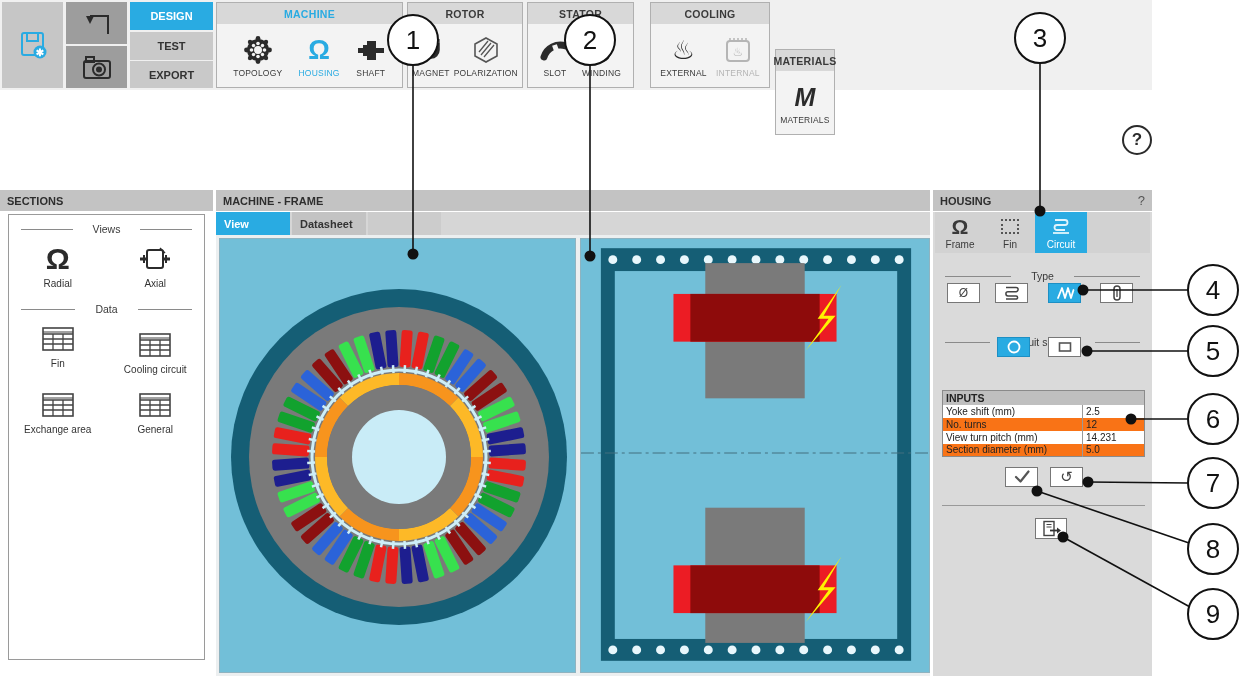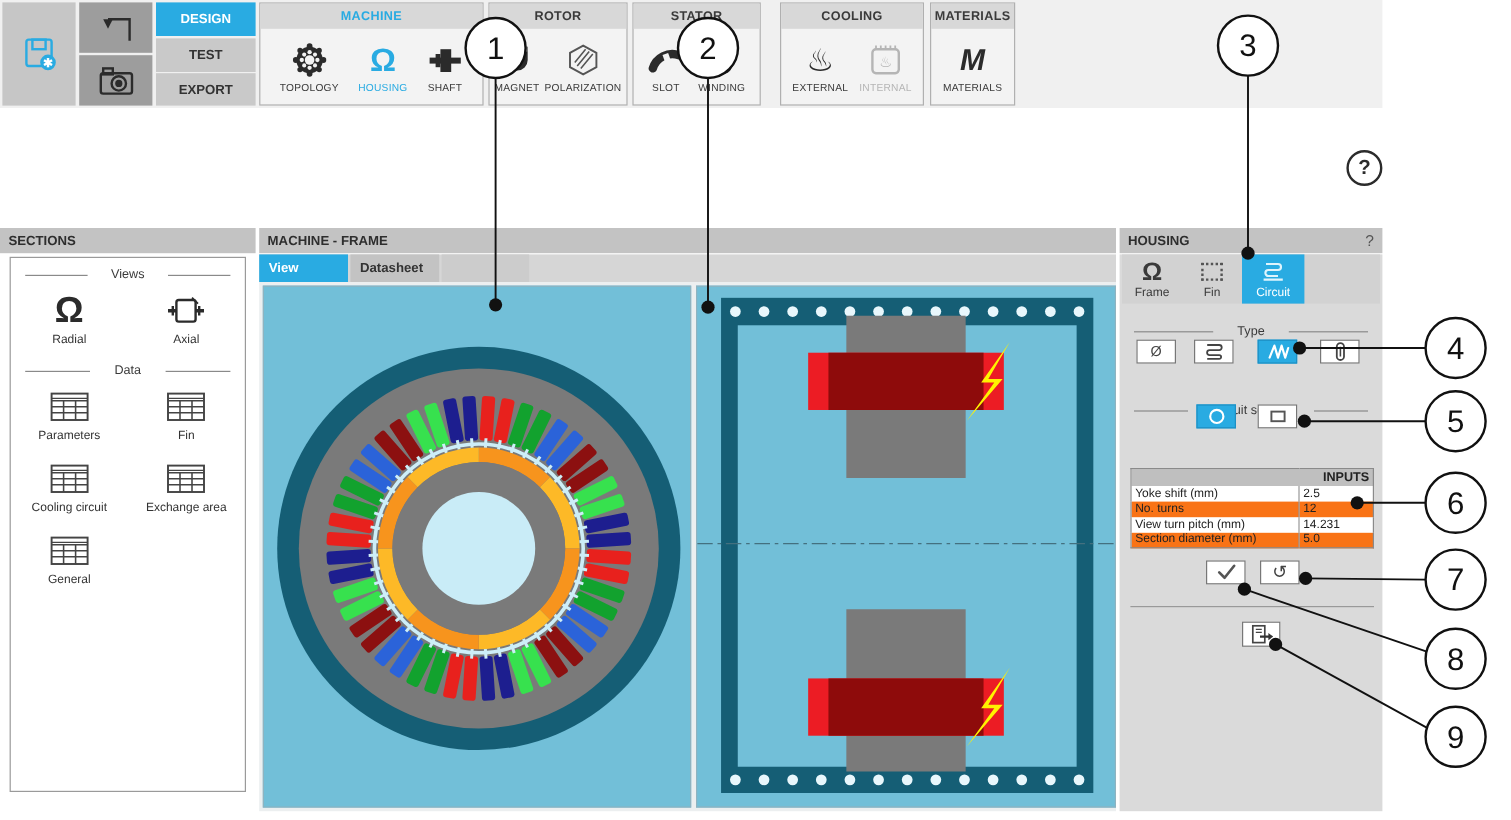--- a/index.html
+++ b/index.html
@@ -68,21 +68,21 @@
   .h-tabs { position:absolute; left:2px; top:0; width:215px; height:41px; background:#d2d2d2; display:flex; }
   .h-tab { width:50px; height:41px; display:flex; flex-direction:column; align-items:center; justify-content:center; cursor:pointer; }
   .h-tab .ic { height:22px; display:flex; align-items:center; justify-content:center; color:#3a3a3a; }
   .h-tab .lbl { font-size:10px; color:#3a3a3a; margin-top:1px; }
   .h-tab.active { background:#29abe2; width:52px; }
   .h-tab.active .lbl { color:#fff; }
   .sq-btn { position:absolute; width:33px; height:20px; background:#fff; border:1px solid #777;
             display:flex; align-items:center; justify-content:center; cursor:pointer; font-size:12px; color:#444; }
   .sq-btn.active { background:#29abe2; border-color:#1d8fc4; color:#fff; }
   .inputs-table { position:absolute; left:9px; top:178px; width:203px; border:1px solid #8a8a8a; background:#fff; border-collapse:collapse; font-size:10px; }
-  .inputs-table .thdr { background:#bfbfbf; font-weight:bold; text-align:right; height:14px; font-size:10.5px; }
+  .inputs-table .thdr { background:#bfbfbf; font-weight:bold; text-align:left; height:14px; font-size:10.5px; }
   .inputs-table td { height:13px; padding:0 3px; color:#222; }
   .inputs-table tr.alt { background:#f97316; }
   .inputs-table td.val { border-left:1px solid #999; width:62px; }
   .hr-line { position:absolute; left:9px; width:203px; height:1px; background:#999; }
 
   
   #callouts { left:0; top:0; width:1259px; height:683px; pointer-events:none; z-index:50; }
   .co-num { font-size:26px; fill:#111; font-family:"Liberation Sans", sans-serif; }
 </style>
 </head>
@@ -229,21 +229,21 @@
               <rect x="4" y="6" width="22" height="20" rx="3" fill="none" stroke="#b5b5b5" stroke-width="2"></rect>
               <path d="M7 3 v3 M11 3 v3 M15 3 v3 M19 3 v3 M23 3 v3" stroke="#b5b5b5" stroke-width="1.5"></path>
               <text x="15" y="21" text-anchor="middle" font-size="12" fill="#b5b5b5">♨</text>
             </svg>
           </span>
           <span class="lbl">INTERNAL</span>
         </div>
       </div>
     </div>
 
-    <div class="tb-group" style="left:775px; width:71px;">
+    <div class="tb-group" style="left:775px; width:60px;margin-top:47px;">
       <div class="tb-group-hdr">MATERIALS</div>
       <div class="tb-items">
         <div class="tb-item">
           <span class="ic glyph" style="font-size:25px; font-style:italic;">M</span>
           <span class="lbl">MATERIALS</span>
         </div>
       </div>
     </div>
   </div>
 
@@ -276,30 +276,20 @@
         </span>
         <span class="lbl">Axial</span>
       </div>
     </div>
     <div class="divider-row" style="margin-top:14px;">
       <span class="line"></span>
         <span class="dlbl">Data</span>
         <span class="line"></span>
     </div>
     <div class="icon-grid">
-      <div class="side-item">
-        <span class="ic">
-          <svg width="34" height="26" viewBox="0 0 34 26">
-              <rect x="2" y="2" width="30" height="22" fill="#fff" stroke="#444" stroke-width="1.6"></rect>
-              <path d="M2 8 H32 M2 13 H32 M2 18 H32 M12 8 V24 M22 8 V24" stroke="#444" stroke-width="1.3"></path>
-              <path d="M2 6 H32" stroke="#444" stroke-width="1"></path>
-            </svg>
-        </span>
-        <span class="lbl">Parameters</span>
-      </div>
       <div class="side-item">
         <span class="ic">
           <svg width="34" height="26" viewBox="0 0 34 26">
               <rect x="2" y="2" width="30" height="22" fill="#fff" stroke="#444" stroke-width="1.6"></rect>
               <path d="M2 8 H32 M2 13 H32 M2 18 H32 M12 8 V24 M22 8 V24" stroke="#444" stroke-width="1.3"></path>
               <path d="M2 6 H32" stroke="#444" stroke-width="1"></path>
             </svg>
         </span>
         <span class="lbl">Fin</span>
       </div>

